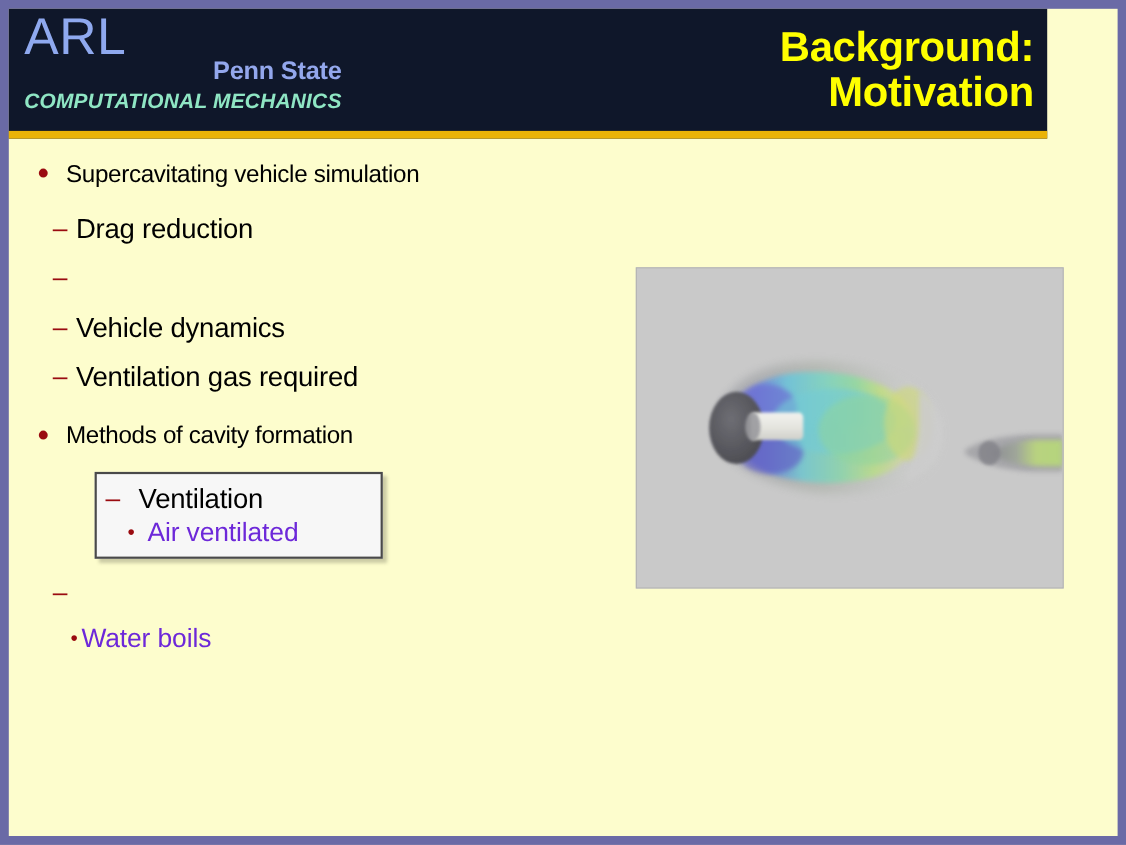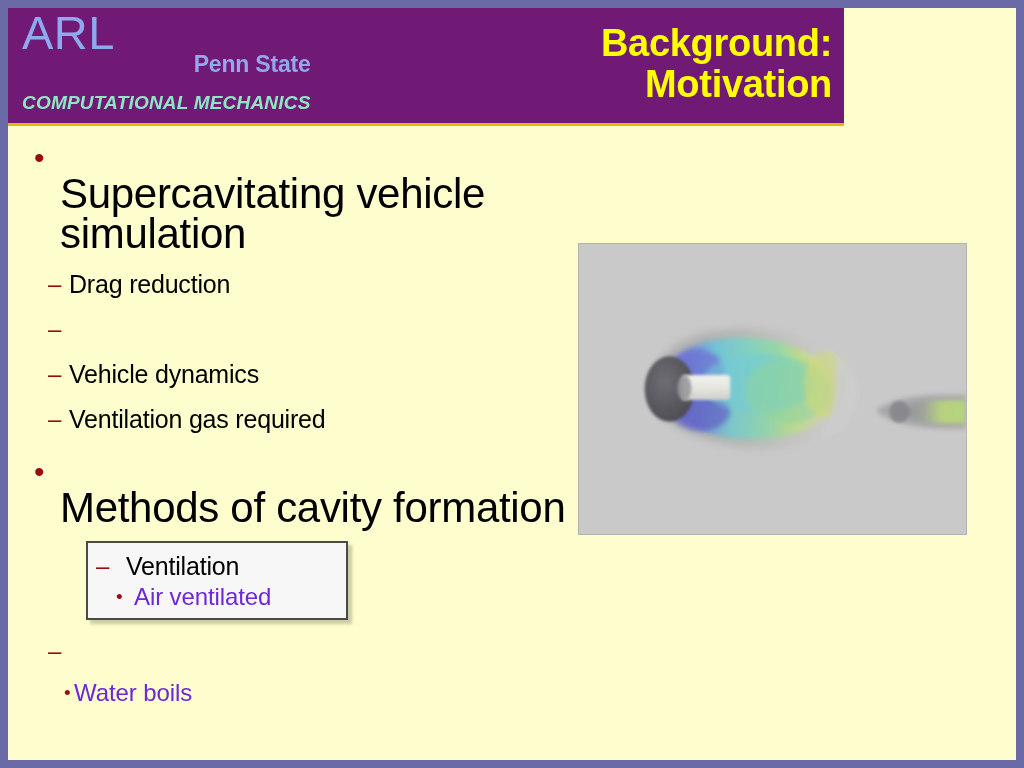--- a/index.html
+++ b/index.html
@@ -30,24 +30,24 @@
     width: 1008px;
     height: 752px;
     background: #fdfdcd;
   }
 
   
   .header-band {
     position: absolute;
     left: 0;
     top: 0;
-    width: 836px;
+    width: 944px;
     height: 118px;
-    background: #701a75;
-    border-bottom: 3px solid #eab308;
+    background: #0f172a;
+    border-bottom: 7px solid #eab308;
   }
 
   
   .logo-block {
     position: absolute;
     left: 14px;
     top: 2px;
     line-height: 1;
   }
   .logo-arl {
@@ -65,21 +65,21 @@
     line-height: 1.02;
     margin-top: -2px;
     text-align: right;
   }
   .logo-compmech {
     font-size: 19px;
     font-weight: 700;
     font-style: italic;
     color: #8fe6c4;
     letter-spacing: 0.2px;
-    margin-top: 16px;
+    margin-top: 6px;
   }
 
   
   .slide-title {
     position: absolute;
     right: 12px;
     top: 15px;
     width: 560px;
     text-align: right;
     font-size: 38px;
@@ -110,25 +110,24 @@
   .lvl1 .marker {
     width: 34px;
     flex: 0 0 34px;
     color: #9a0b10;
     font-size: 30px;
     line-height: 40px;
     text-align: left;
     padding-left: 8px;
   }
   .lvl1 .btext {
-    font-size: 42px;
+    font-size: 22px;
     color: #000000;
     line-height: 40px;
     letter-spacing: -0.3px;
-    margin-top: 36px;
   }
 
   
   .lvl2 {
     margin-bottom: 2px;
   }
   .lvl2 .marker {
     width: 43px;
     flex: 0 0 43px;
     color: #9a0b10;

